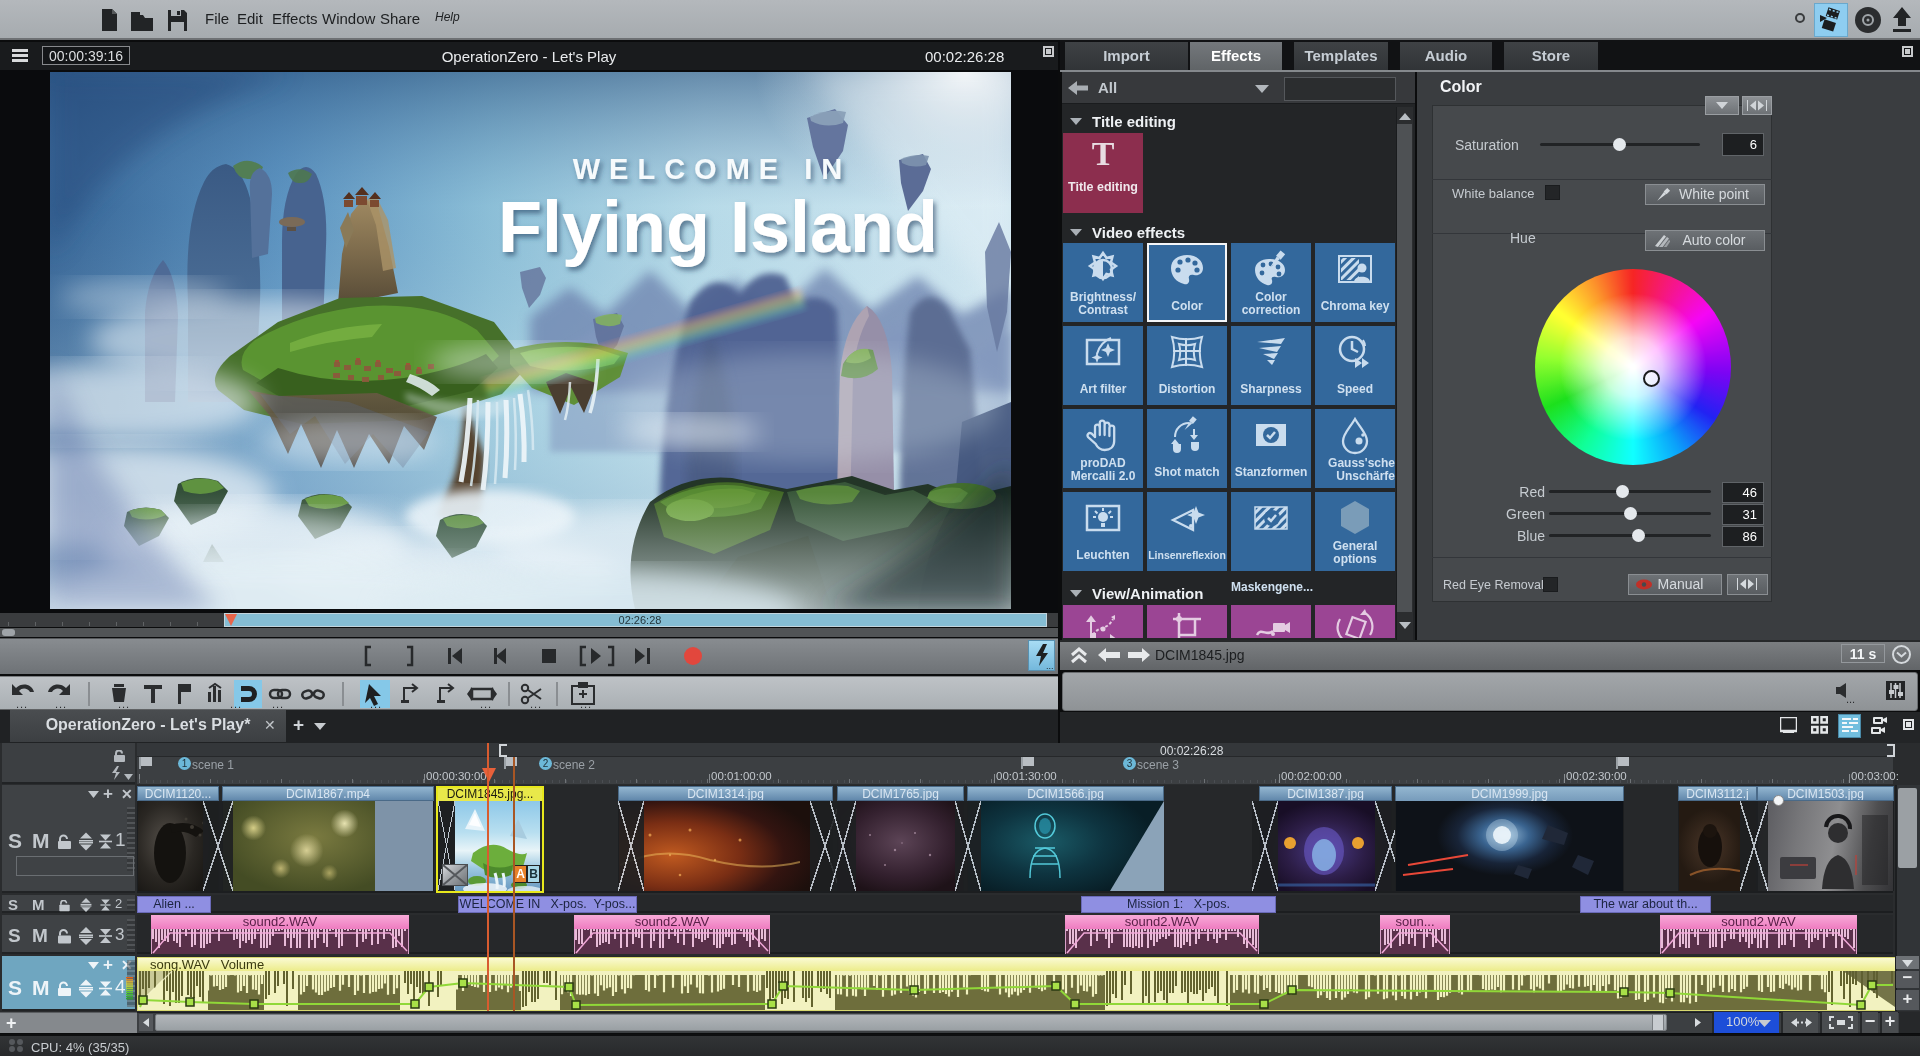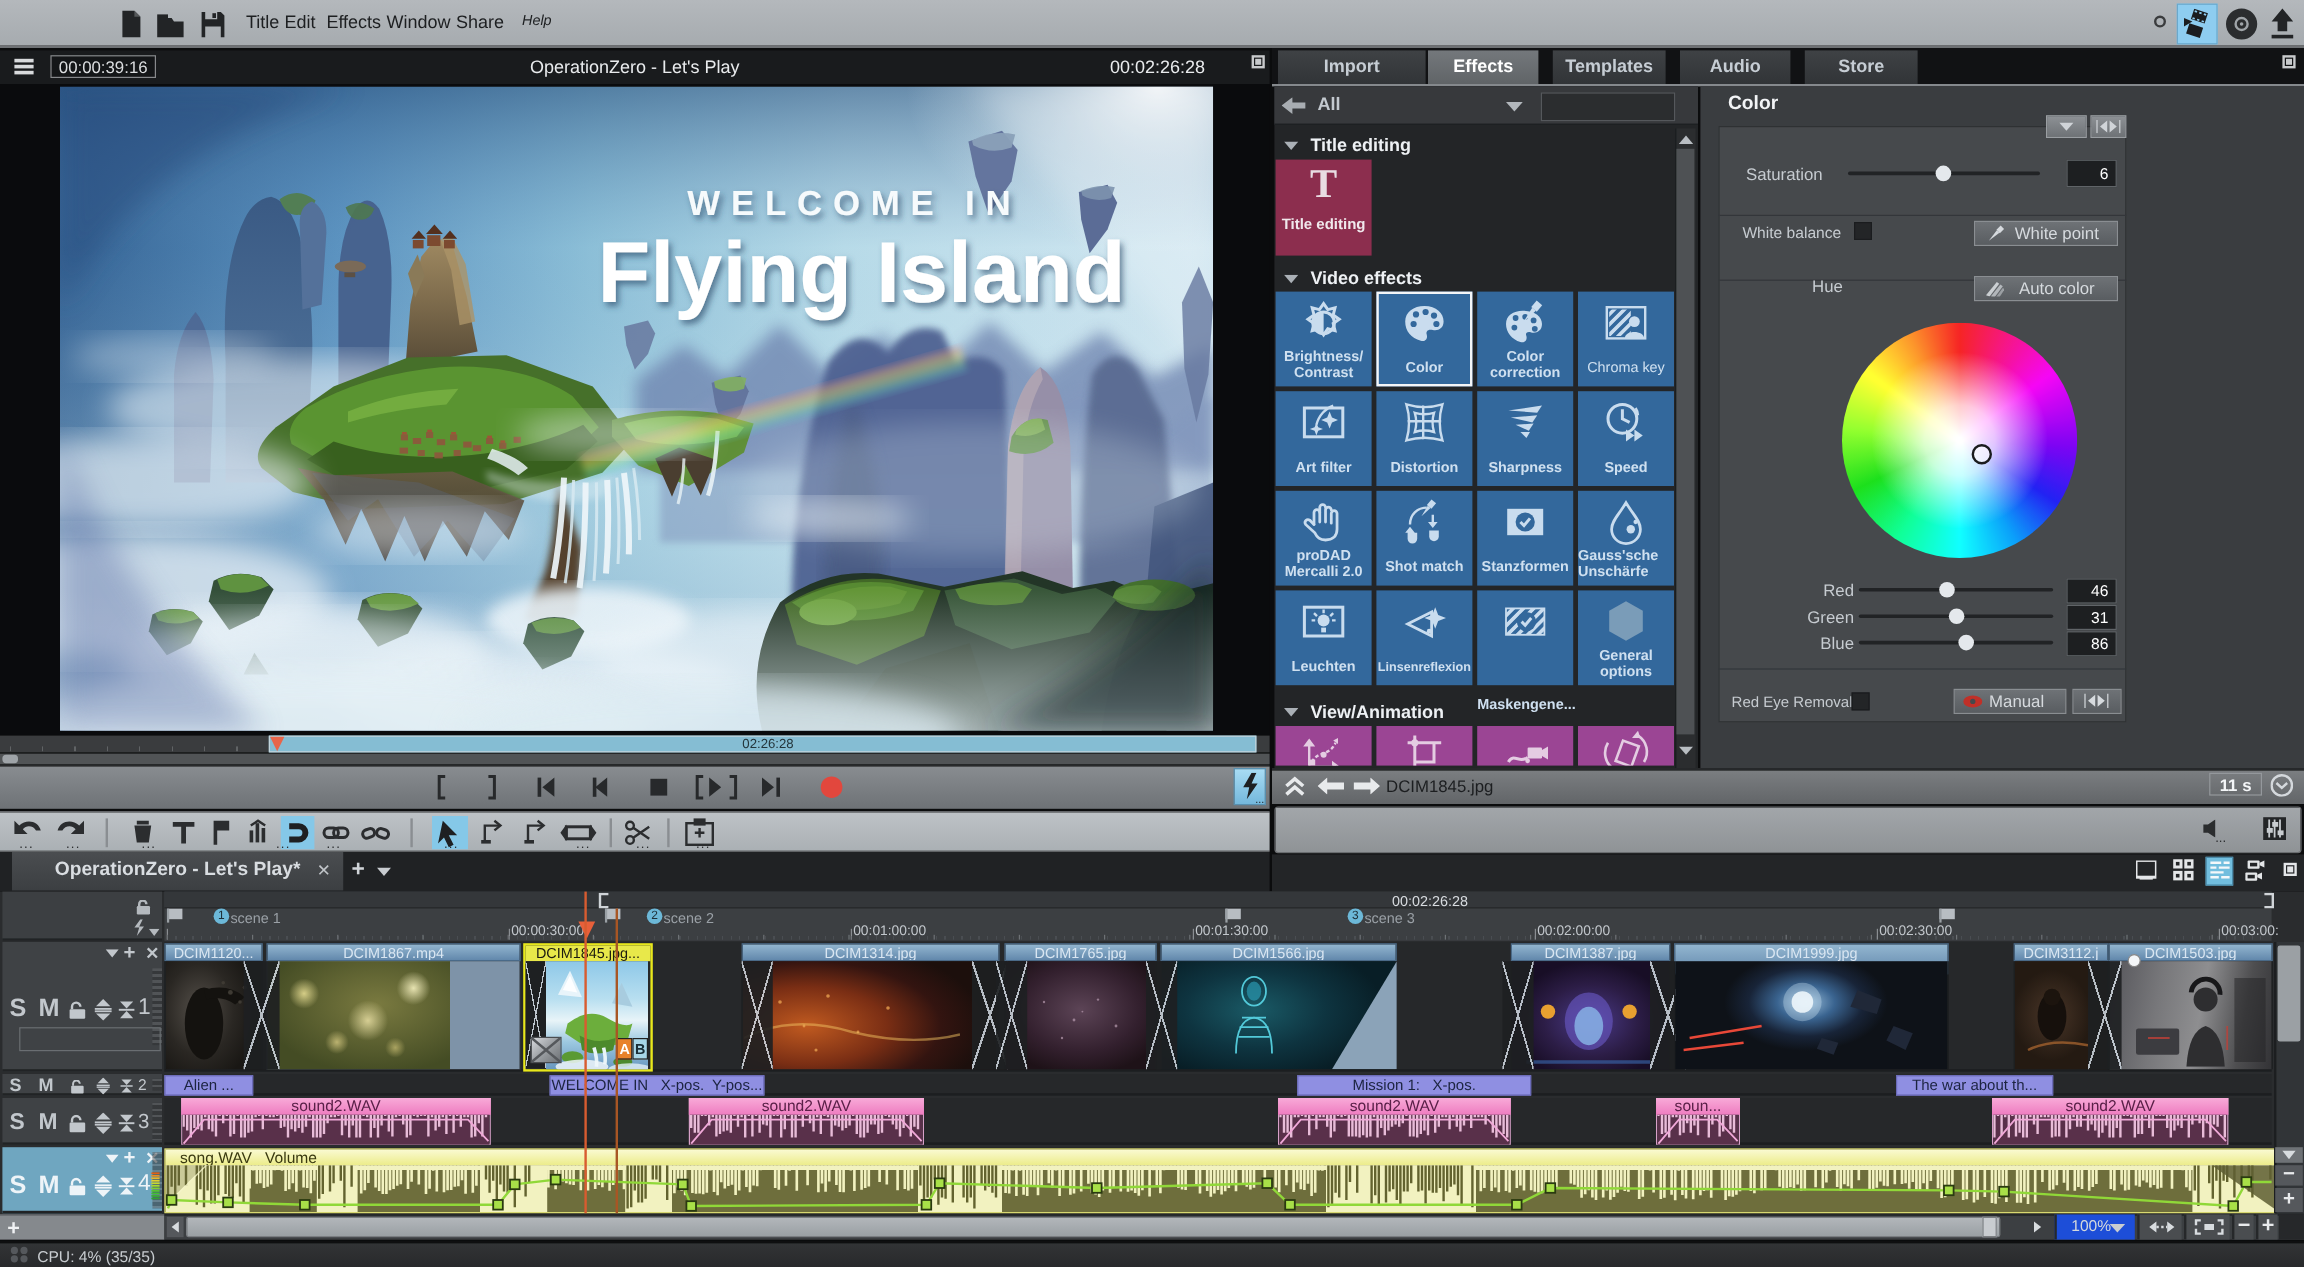--- a/index.html
+++ b/index.html
@@ -9,21 +9,21 @@
 <svg class="a" style="left:100px;top:8px" width="100" height="24" viewBox="0 0 100 24">
 <g fill="#222426">
 <path d="M2 1 h10 l5 5 v17 h-15 z"></path>
       <path d="M12 1 l5 5 h-5 z" fill="#55585a"></path>
 <path d="M31 7 h12 l2 3 h8 v13 h-22 z"></path>
       <rect x="31" y="4" width="9" height="3"></rect>
 <path d="M68 2 h16 l3 3 v18 h-19 z M71 2 v6 h10 v-6 z M71 14 h13 v9 h-13 z" fill-rule="evenodd"></path>
 <rect x="77" y="3" width="3" height="4" fill="#222426"></rect>
 </g>
   </svg>
-<div class="a" style="left:205px;top:10px;width:60px;height:20px;font-size:15px;color:#1d1f21;">Title</div>
+<div class="a" style="left:205px;top:10px;width:60px;height:20px;font-size:15px;color:#1d1f21;">File</div>
 <div class="a" style="left:237px;top:10px;width:60px;height:20px;font-size:15px;color:#1d1f21;">Edit</div>
 <div class="a" style="left:272px;top:10px;width:60px;height:20px;font-size:15px;color:#1d1f21;">Effects</div>
 <div class="a" style="left:322px;top:10px;width:60px;height:20px;font-size:15px;color:#1d1f21;">Window</div>
 <div class="a" style="left:380px;top:10px;width:60px;height:20px;font-size:15px;color:#1d1f21;">Share</div>
 <div class="a" style="left:435px;top:10px;width:60px;height:20px;font-size:12px;color:#1d1f21;font-style:italic;">Help</div>
 <div class="a" style="left:1795px;top:13px;width:10px;height:10px;border:2px solid #3a3c3e;border-radius:50%;"></div>
 <div class="a" style="left:1814px;top:3px;width:34px;height:34px;background:#8ecdf0;border:1px solid #6aa8cc;"></div>
 <svg class="a" style="left:1818px;top:7px" width="26" height="26" viewBox="0 0 26 26">
 <g fill="#1b1d1f">
       <rect x="9" y="2" width="12" height="9" transform="rotate(18 15 6)"></rect>
@@ -455,21 +455,21 @@
     <path d="M10 12 L26 30" stroke="#33689c" stroke-width="0"></path>
   </svg>
 <div class="a" style="left:1231px;top:291px;width:80px;height:28px;color:#cfe0f0;font-size:12px;font-weight:bold;text-align:center;line-height:13px;">Color<br>correction</div>
 <div class="a" style="left:1315px;top:243px;width:80px;height:79px;background:#33689c;"></div>
 <svg class="a" style="left:1335px;top:249px" width="40" height="40" viewBox="0 0 40 40">
     <rect x="4" y="7" width="32" height="26" fill="none" stroke="#c9dcee" stroke-width="2"></rect>
     <path d="M6 9 h18 v22 h-18 z" fill="url(#hatch)"></path>
     <circle cx="27" cy="19" r="4.5" fill="#c9dcee"></circle>
     <path d="M19 33 c0 -7 16 -7 16 0 z" fill="#c9dcee"></path>
   </svg>
-<div class="a" style="left:1315px;top:299px;width:80px;height:16px;color:#cfe0f0;font-size:12px;font-weight:normal;text-align:center;">Chroma key</div>
+<div class="a" style="left:1315px;top:299px;width:80px;height:16px;color:#cfe0f0;font-size:12px;font-weight:bold;text-align:center;">Chroma key</div>
 <div class="a" style="left:1063px;top:326px;width:80px;height:79px;background:#33689c;"></div>
 <svg class="a" style="left:1083px;top:332px" width="40" height="40" viewBox="0 0 40 40">
     <rect x="4" y="8" width="32" height="24" fill="none" stroke="#c9dcee" stroke-width="2.5"></rect>
     <path d="M25 11 l2 5 5 2 -5 2 -2 5 -2 -5 -5 -2 5 -2 z" fill="#c9dcee"></path>
     <path d="M14 20 l1.5 4 4 1.5 -4 1.5 -1.5 4 -1.5 -4 -4 -1.5 4 -1.5 z" fill="#c9dcee"></path>
     <path d="M28 6 c-6 2 -12 8 -14 16" stroke="#c9dcee" stroke-width="2" fill="none"></path>
   </svg>
 <div class="a" style="left:1063px;top:382px;width:80px;height:16px;color:#cfe0f0;font-size:12px;font-weight:bold;text-align:center;">Art filter</div>
 <div class="a" style="left:1147px;top:326px;width:80px;height:79px;background:#33689c;"></div>
 <svg class="a" style="left:1167px;top:332px" width="40" height="40" viewBox="0 0 40 40">
@@ -527,21 +527,21 @@
     <circle cx="20" cy="20" r="8" fill="#33689c"></circle>
     <path d="M16 20 l3 3 5 -6" fill="none" stroke="#c9dcee" stroke-width="2.5"></path>
   </svg>
 <div class="a" style="left:1231px;top:465px;width:80px;height:16px;color:#cfe0f0;font-size:12px;font-weight:bold;text-align:center;">Stanzformen</div>
 <div class="a" style="left:1315px;top:409px;width:80px;height:79px;background:#33689c;"></div>
 <svg class="a" style="left:1335px;top:415px" width="40" height="40" viewBox="0 0 40 40">
     <path d="M20 4 C26 14 32 19 32 26 a12 12 0 0 1 -24 0 C8 19 14 14 20 4 z" fill="none" stroke="#c9dcee" stroke-width="2.3"></path>
     <circle cx="24" cy="26" r="3.5" fill="#c9dcee"></circle>
     <circle cx="28" cy="20" r="1.8" fill="#c9dcee"></circle>
   </svg>
-<div class="a" style="left:1315px;top:457px;width:80px;height:28px;color:#cfe0f0;font-size:12px;font-weight:bold;text-align:left;line-height:13px;">Gauss'sche<br>Unschärfe</div>
+<div class="a" style="left:1315px;top:457px;width:80px;height:28px;color:#cfe0f0;font-size:12px;font-weight:bold;text-align:right;line-height:13px;">Gauss'sche<br>Unschärfe</div>
 <div class="a" style="left:1063px;top:492px;width:80px;height:79px;background:#33689c;"></div>
 <svg class="a" style="left:1083px;top:498px" width="40" height="40" viewBox="0 0 40 40">
     <rect x="4" y="8" width="32" height="24" fill="none" stroke="#c9dcee" stroke-width="2.5"></rect>
     <circle cx="20" cy="19" r="5" fill="#c9dcee"></circle>
     <rect x="18" y="25" width="4" height="4" fill="#c9dcee"></rect>
     <g stroke="#c9dcee" stroke-width="2">
       <path d="M20 10 v3 M12 13 l2.5 2.5 M28 13 l-2.5 2.5 M10 19 h3 M27 19 h3"></path>
     </g>
   </svg>
 <div class="a" style="left:1063px;top:548px;width:80px;height:16px;color:#cfe0f0;font-size:12px;font-weight:bold;text-align:center;">Leuchten</div>

